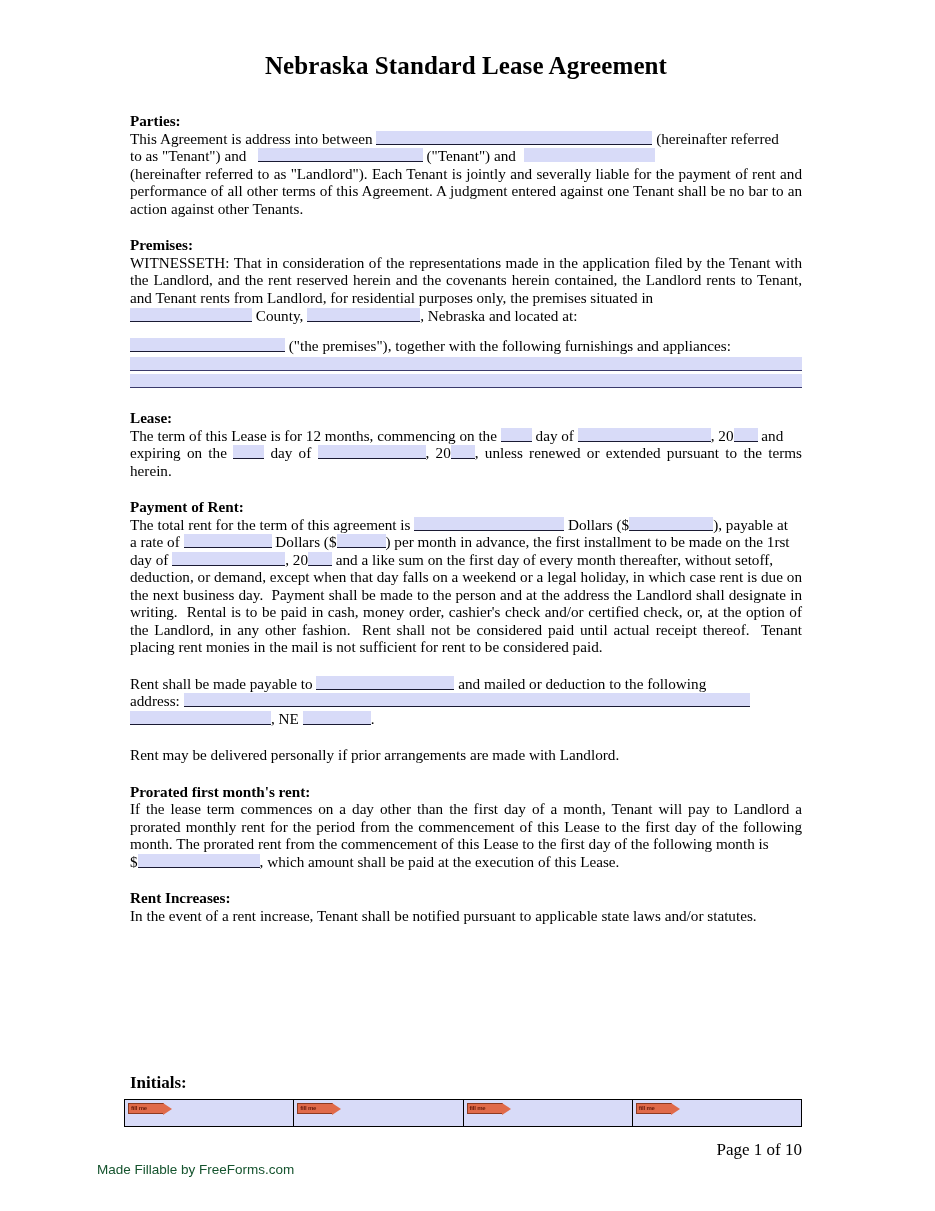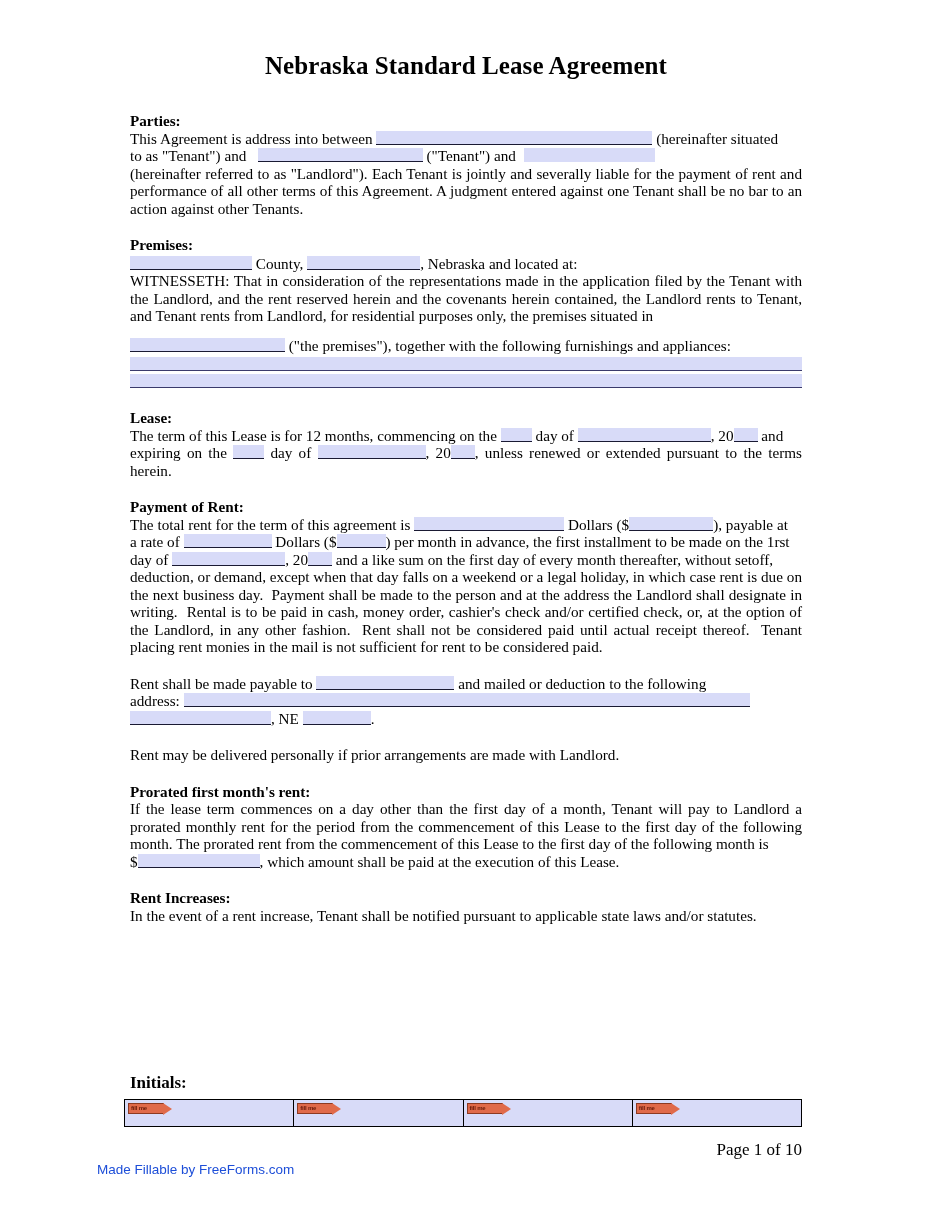--- a/index.html
+++ b/index.html
@@ -144,58 +144,58 @@
     top: 1140px;
     font-size: 17px;
     font-family: "Liberation Serif", "DejaVu Serif", serif;
   }
   .made-fillable {
     position: absolute;
     left: 97px;
     top: 1162px;
     font-family: "Liberation Sans", "DejaVu Sans", sans-serif;
     font-size: 13.5px;
-    color: #1d4ed8;
+    color: #14532d;
   }
 </style>
 </head>
 <body>
 
 <div class="page">
 
   <h1 class="doc-title">Nebraska Standard Lease Agreement</h1>
 
   <div class="content" style="top:112px;">
 
     <div class="section">
       <div class="heading">Parties:</div>
       <div class="body-text nojust">
         <span>This Agreement is address into between</span>
         <span class="fld" style="width:276px;"></span>
-        <span>(hereinafter situated</span>
+        <span>(hereinafter referred</span>
       </div>
       <div class="body-text nojust">
         <span>to as "Tenant") and</span>&nbsp;&nbsp;
         <span class="fld" style="width:165px;"></span>
         <span>("Tenant")  and</span>&nbsp;
         <span class="fld noline" style="width:131px;"></span>
       </div>
       <div class="body-text">(hereinafter referred to as "Landlord").  Each Tenant is jointly and severally liable for the payment of rent and performance of all other terms of this Agreement.  A judgment entered against one Tenant shall be no bar to an action against other Tenants.</div>
     </div>
 
     <div class="spacer-md"></div>
 
     <div class="section">
       <div class="heading">Premises:</div>
+      <div class="body-text">WITNESSETH: That in consideration of the representations made in the application filed by the Tenant with the Landlord, and the rent reserved herein and the covenants herein contained, the Landlord rents to Tenant, and Tenant rents from Landlord, for residential purposes only, the premises situated in</div>
       <div class="body-text nojust" style="margin-top:1px;">
         <span class="fld" style="width:122px;"></span>
         <span>County,</span>
         <span class="fld" style="width:113px;"></span><span>, Nebraska and located at:</span>
       </div>
-      <div class="body-text">WITNESSETH: That in consideration of the representations made in the application filed by the Tenant with the Landlord, and the rent reserved herein and the covenants herein contained, the Landlord rents to Tenant, and Tenant rents from Landlord, for residential purposes only, the premises situated in</div>
       <div class="spacer-sm"></div>
       <div class="body-text nojust">
         <span class="fld" style="width:155px;"></span>
         <span>("the premises"), together with the following furnishings and appliances:</span>
       </div>
       <div class="fld-block"></div>
       <div class="fld-block"></div>
     </div>
 
     <div class="spacer-md"></div>

